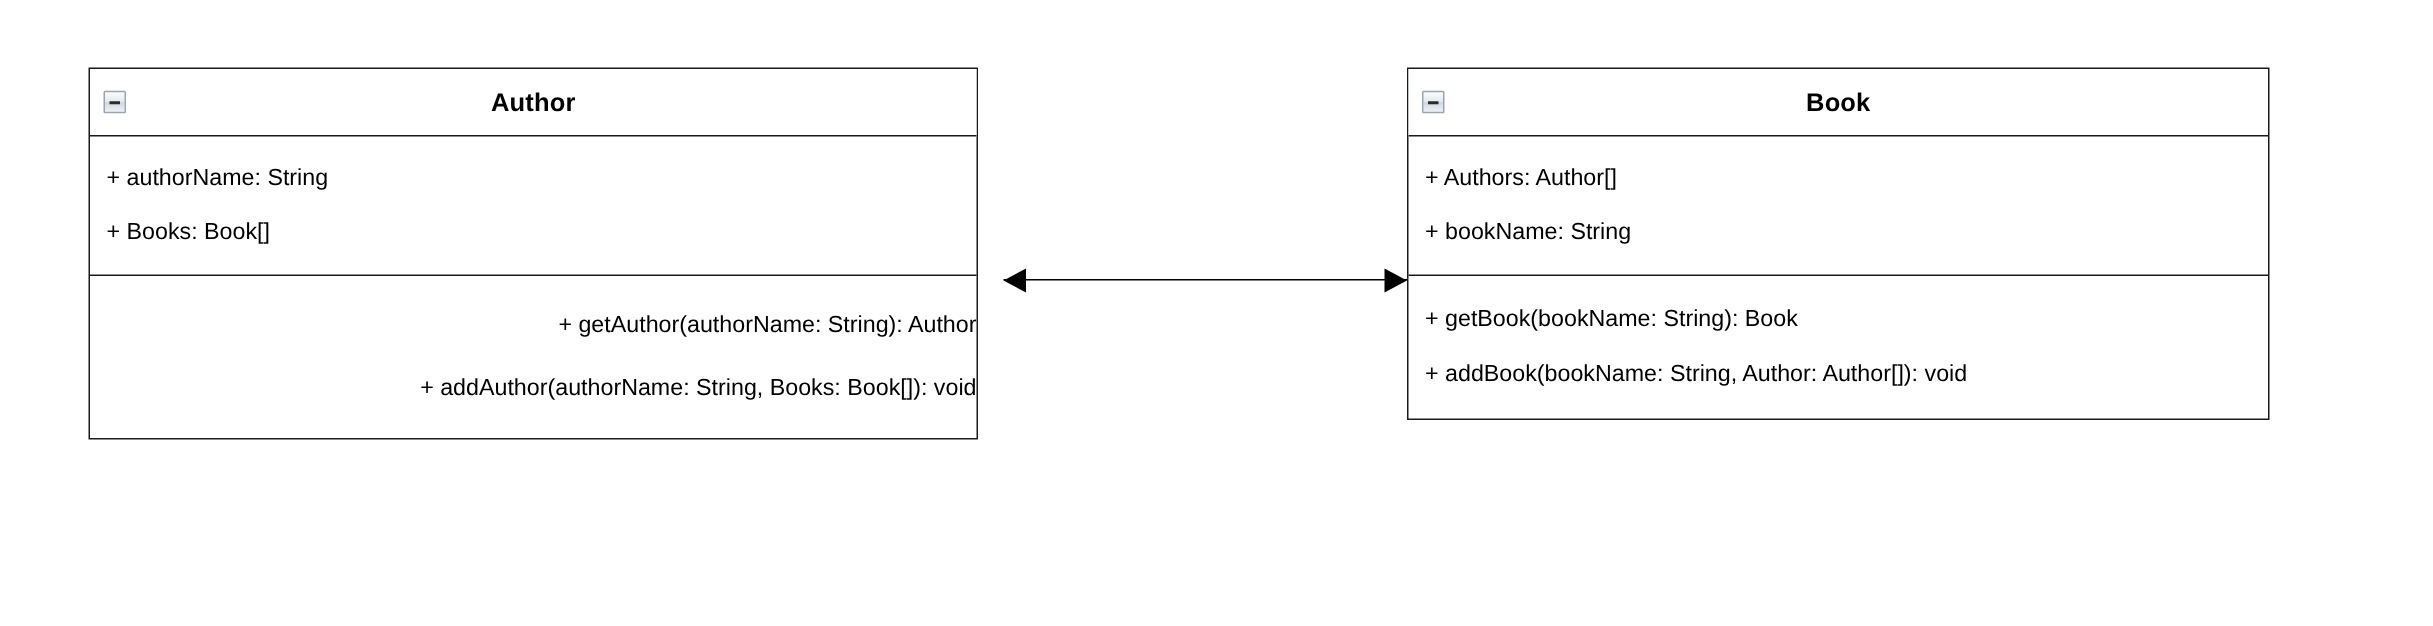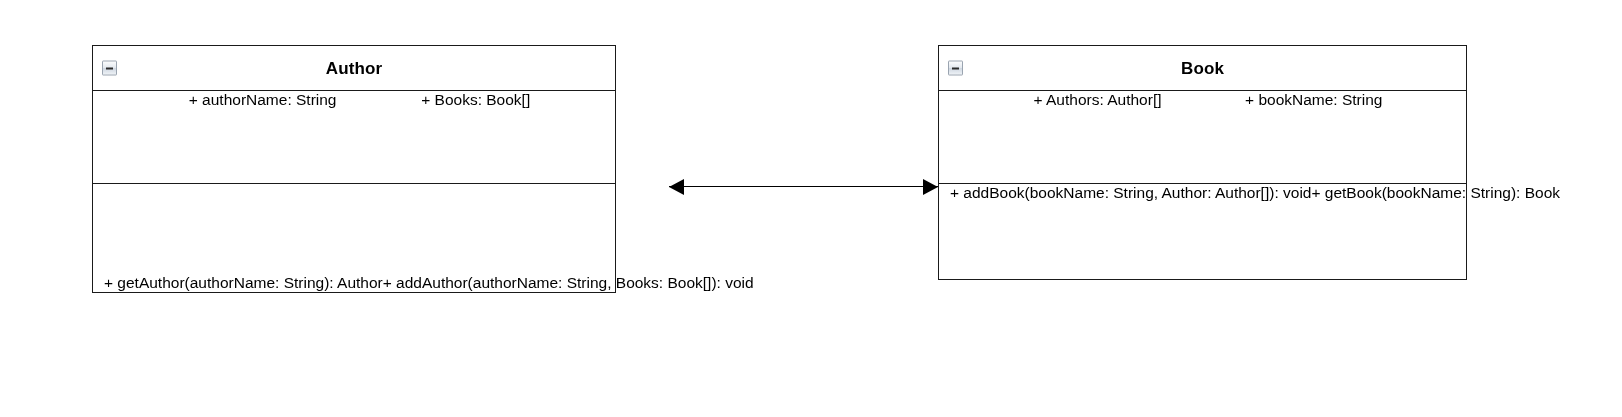--- a/index.html
+++ b/index.html
@@ -72,21 +72,21 @@
     content: "";
     display: block;
     width: 7px;
     height: 2px;
     background: #2b2b2b;
   }
 
   .compartment {
     box-sizing: border-box;
     display: flex;
-    flex-direction: row;
+    flex-direction: column;
     justify-content: space-evenly;
     padding: 0 0 0 11px;
   }
   .compartment.attributes {
     border-bottom: 1.6px solid #1a1a1a;
   }
 
   .member {
     font-size: 15.5px;
     color: #000000;
@@ -117,53 +117,53 @@
     border-top: 8px solid transparent;
     border-bottom: 8px solid transparent;
     border-left: 15px solid #000000;
   }
 </style>
 </head>
 <body>
 
 <div id="canvas">
 
-  <div class="class-box" id="box-author" style="left:92px; top:45px; width:524px; height:248px;">
+  <div class="class-box" id="box-author" style="left:59px; top:45px; width:593px; height:248px;">
 
     <div class="class-header">
       <span class="collapse-icon"></span>
       <span class="class-title">Author</span>
     </div>
 
     <div class="compartment attributes" style="flex:0 0 93px;">
       <div class="member">+ authorName: String</div>
       <div class="member">+ Books: Book[]</div>
     </div>
 
     <div class="compartment methods" style="flex:1 1 auto;align-items:flex-end;">
       <div class="member">+ getAuthor(authorName: String): Author</div>
       <div class="member">+ addAuthor(authorName: String, Books: Book[]): void</div>
     </div>
   </div>
 
-  <div class="class-box" id="box-book" style="left:938px; top:45px; width:529px; height:235px;">
+  <div class="class-box" id="box-book" style="left:938px; top:45px; width:575px; height:235px;">
 
     <div class="class-header">
       <span class="collapse-icon"></span>
       <span class="class-title">Book</span>
     </div>
 
     <div class="compartment attributes" style="flex:0 0 93px;">
       <div class="member">+ Authors: Author[]</div>
       <div class="member">+ bookName: String</div>
     </div>
 
     <div class="compartment methods" style="flex:1 1 auto;">
+      <div class="member">+ getBook(bookName: String): Book</div>
       <div class="member">+ addBook(bookName: String, Author: Author[]): void</div>
-      <div class="member">+ getBook(bookName: String): Book</div>
     </div>
   </div>
 
   <div class="connector" style="left:669px; top:186px; width:269px;">
     <span class="arrowhead left" style="left:0;"></span>
     <span class="arrowhead right" style="right:0;"></span>
   </div>
 
 </div>
 

